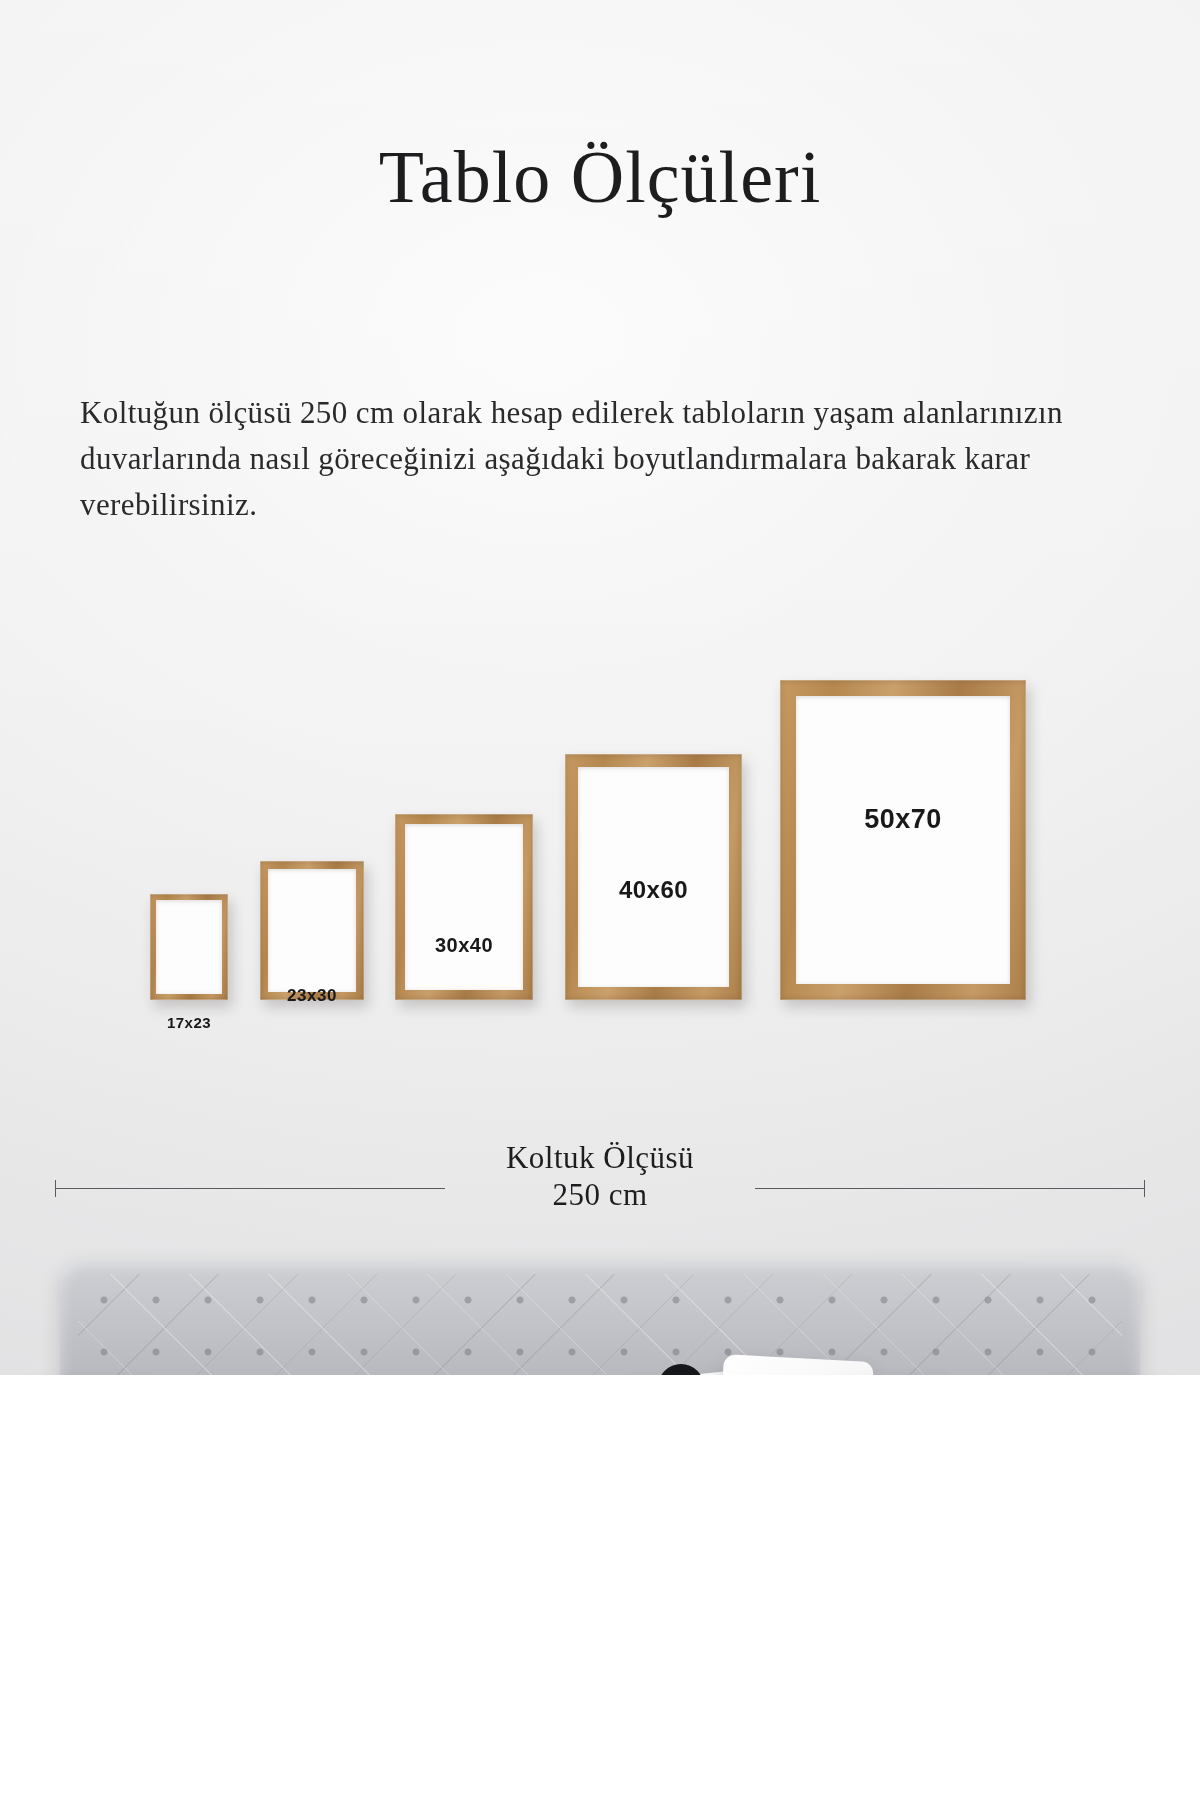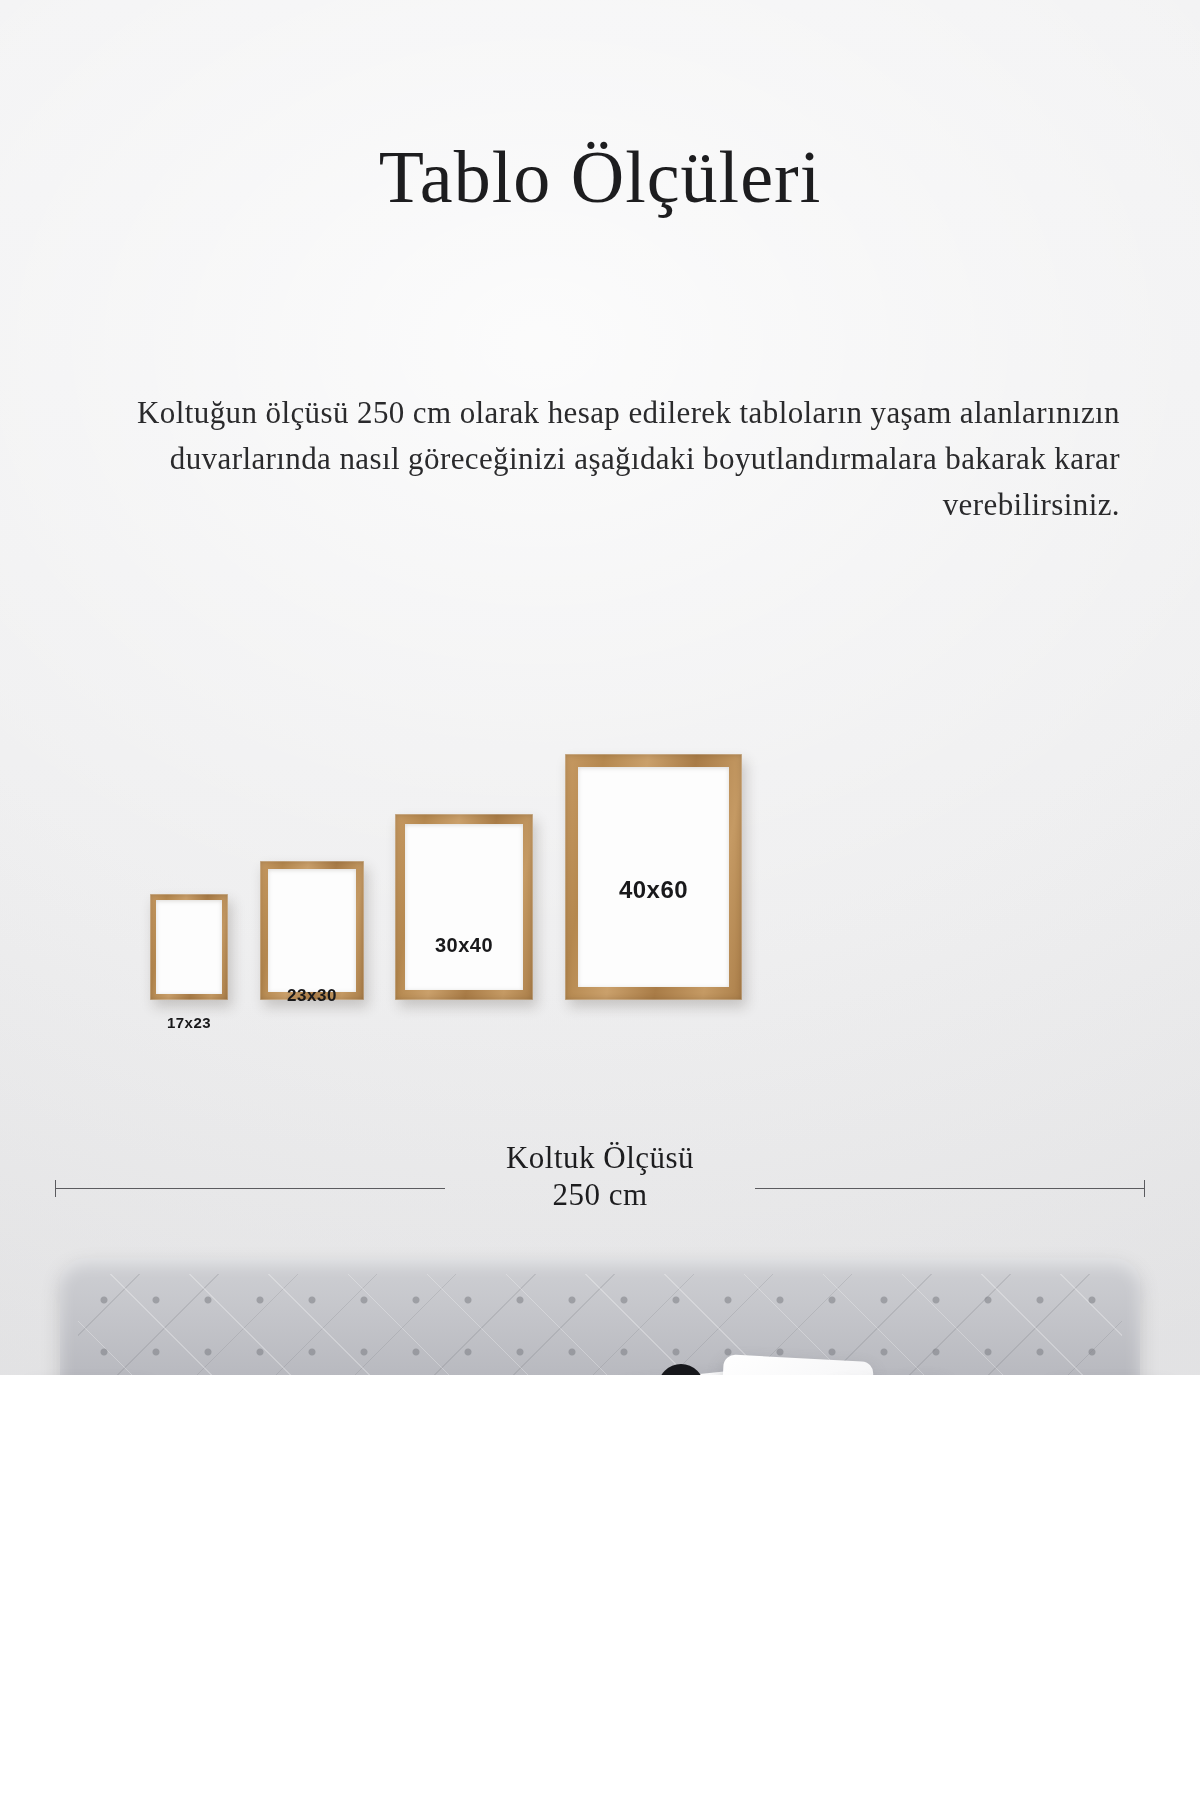--- a/index.html
+++ b/index.html
@@ -43,21 +43,21 @@
     letter-spacing: 1px;
     color: #1d1d1f;
     line-height: 1;
   }
 
   .subtitle {
     position: absolute;
     top: 390px;
     left: 80px;
     width: 1040px;
-    text-align: right;
+    text-align: left;
     font-family: "Liberation Serif", serif;
     font-size: 31px;
     font-weight: 400;
     line-height: 1.48;
     color: #2a2a2c;
     letter-spacing: 0.4px;
   }
 
   
   .frames {
@@ -440,20 +440,26 @@
       <div class="frame-label" style="top:120px;font-size:20px;text-align:center;">30x40</div>
     </div>
 
     <div class="frame-wrap" style="left:425px;">
       <div class="frame" style="width:177px;height:246px;">
         <div class="mat" style="inset:13px;"></div>
       </div>
       <div class="frame-label" style="top:122px;font-size:24px;">40x60</div>
     </div>
 
+    <div class="frame-wrap" style="left:640px;">
+      <div class="frame" style="width:246px;height:320px;">
+        <div class="mat" style="inset:16px;"></div>
+      </div>
+      <div class="frame-label" style="top:124px;font-size:27px;">50x70</div>
+    </div>
   </div>
 
   <div class="measure">
     <div class="cap l"></div>
     <div class="cap r"></div>
     <div class="line left"></div>
     <div class="line right"></div>
     <div class="mlabel">
       <div class="l1">Koltuk Ölçüsü</div>
       <div class="l2">250 cm</div>

